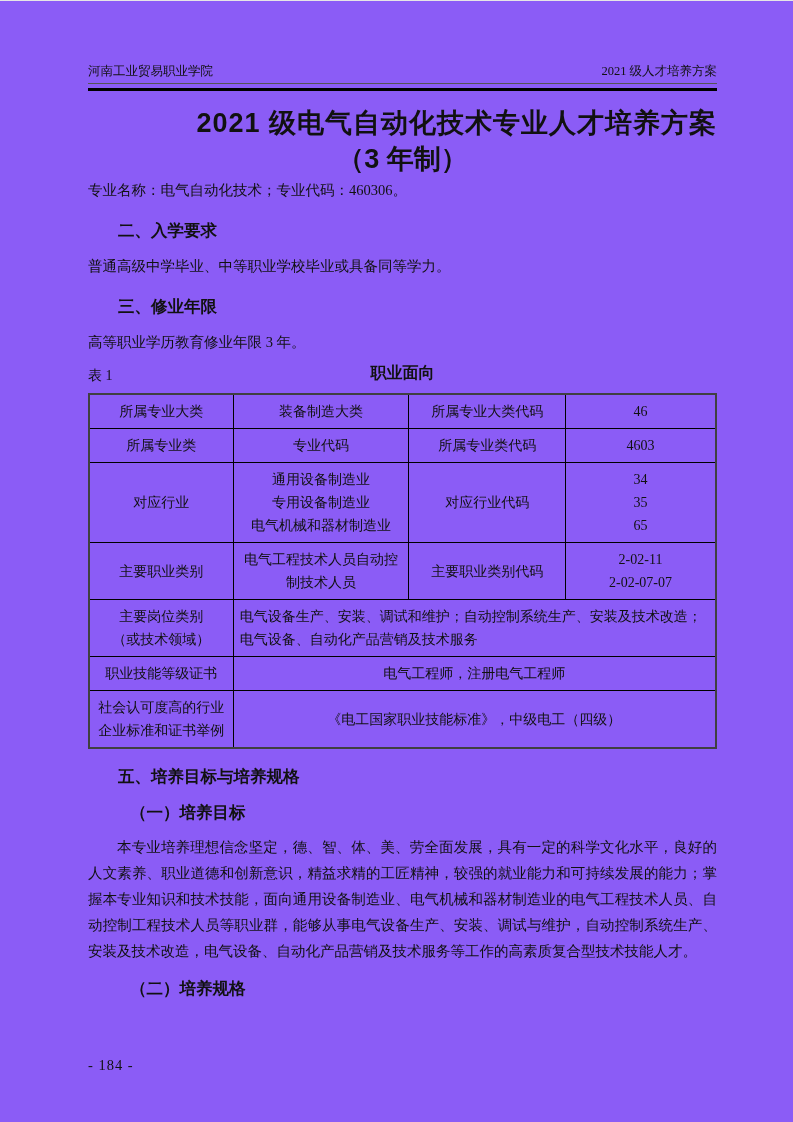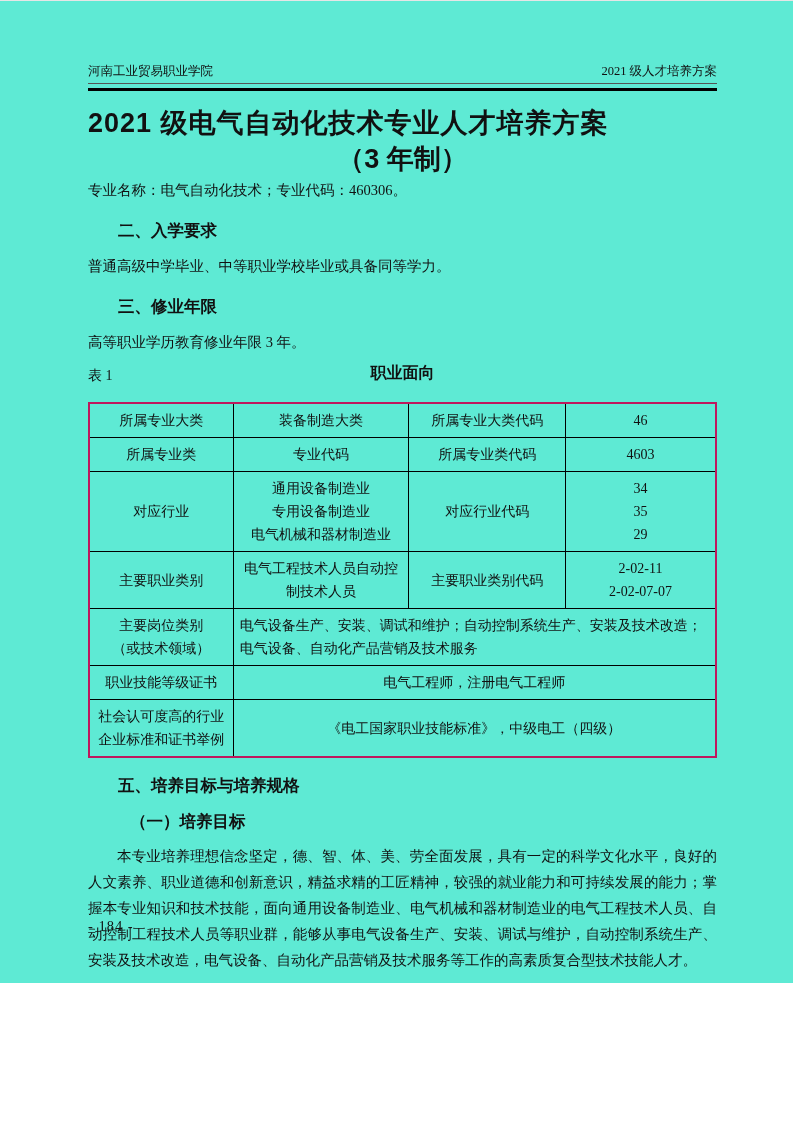--- a/index.html
+++ b/index.html
@@ -1,22 +1,22 @@
 <!DOCTYPE html>
 <html lang="zh"><head>
 <meta charset="utf-8">
 <style>
   * { margin: 0; padding: 0; box-sizing: border-box; }
   html, body { background: #ffffff; }
   body { font-family: "Liberation Serif", "DejaVu Serif", serif; color: #111; }
   .page {
     position: relative;
     width: 793px;
-    height: 983px;
-    background: #5eead4;
+    height: 1122px;
+    background: #8b5cf6;
     border-top: 1px solid #e6e6e6;
     overflow: hidden;
   }
   .content {
     padding: 62px 76px 0 88px; 
   }
   
   .doc-header {
     display: flex;
     justify-content: space-between;
@@ -26,21 +26,21 @@
     border-bottom: 1px solid #555;
     font-family: "Liberation Serif", "DejaVu Serif", serif;
   }
   .doc-header-rule {
     height: 3px;
     background: #000;
     margin-top: 4px;
   }
   
   .main-title {
-    text-align: left;
+    text-align: right;
     font-family: "Liberation Sans", "DejaVu Sans", sans-serif;
     font-weight: bold;
     font-size: 27px;
     letter-spacing: 1px;
     margin-top: 14px;
   }
   .sub-title {
     text-align: center;
     font-family: "Liberation Sans", "DejaVu Sans", sans-serif;
     font-weight: bold;
@@ -66,39 +66,39 @@
   .body-text {
     font-size: 14.5px;
     line-height: 26px;
     text-align: justify;
   }
   .body-text.indent { text-indent: 2em; }
   
   .table-caption {
     position: relative;
     margin-top: 8px;
-    margin-bottom: 17px;
+    margin-bottom: 8px;
     height: 22px;
   }
   .table-caption .cap-label {
     position: absolute;
     left: 0;
     bottom: 0;
     font-size: 14px;
   }
   .table-caption .cap-title {
     text-align: center;
     font-family: "Liberation Sans", "DejaVu Sans", sans-serif;
     font-weight: bold;
     font-size: 16px;
   }
   table.job-table {
     width: 100%;
     border-collapse: collapse;
-    border: 2px solid #be185d;
+    border: 2px solid #404040;
     font-size: 14px;
   }
   table.job-table td {
     border: 1px solid #000;
     text-align: center;
     vertical-align: middle;
     padding: 5px 6px;
     line-height: 23px;
   }
   table.job-table td.left-cell { text-align: left; }
@@ -164,21 +164,21 @@
           <td>对应行业</td>
           <td>
             <div>通用设备制造业</div>
             <div>专用设备制造业</div>
             <div>电气机械和器材制造业</div>
           </td>
           <td>对应行业代码</td>
           <td>
             <div>34</div>
             <div>35</div>
-            <div>29</div>
+            <div>65</div>
           </td>
         </tr>
         <tr>
           <td>主要职业类别</td>
           <td>电气工程技术人员自动控制技术人员</td>
           <td>主要职业类别代码</td>
           <td>
             <div>2-02-11</div>
             <div>2-02-07-07</div>
           </td>

